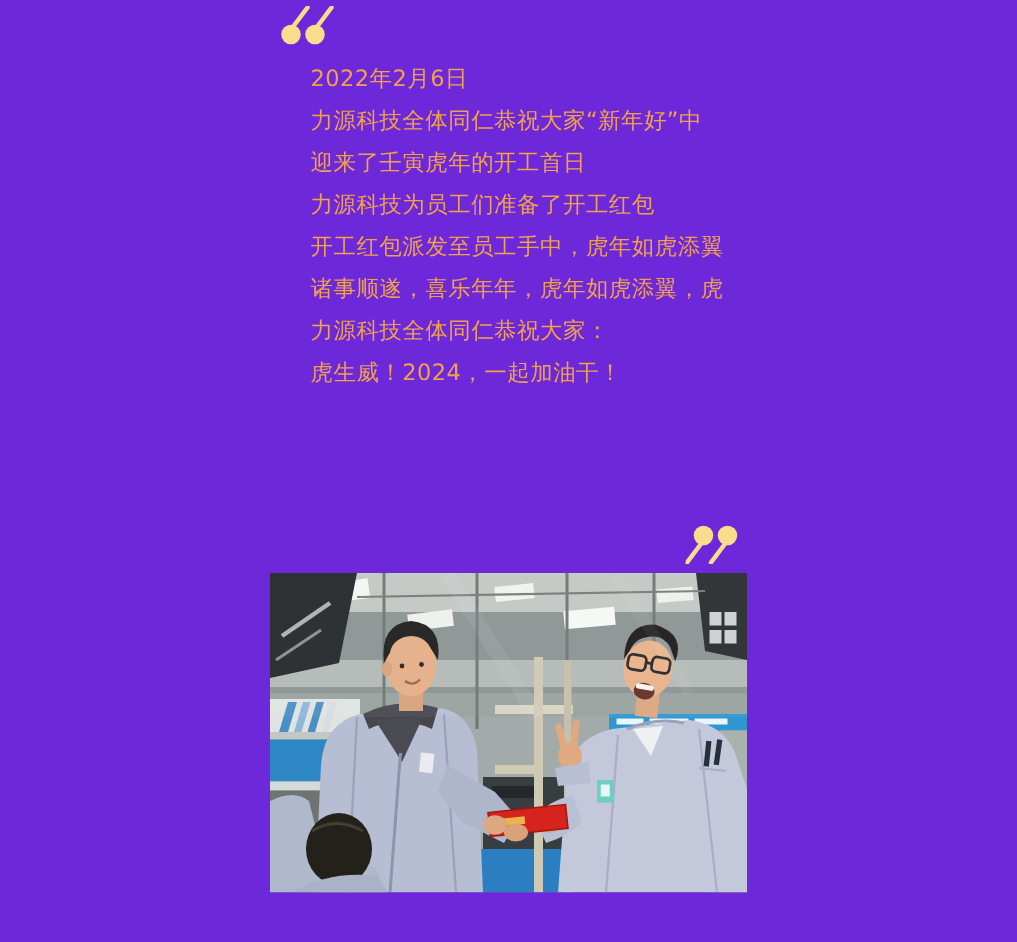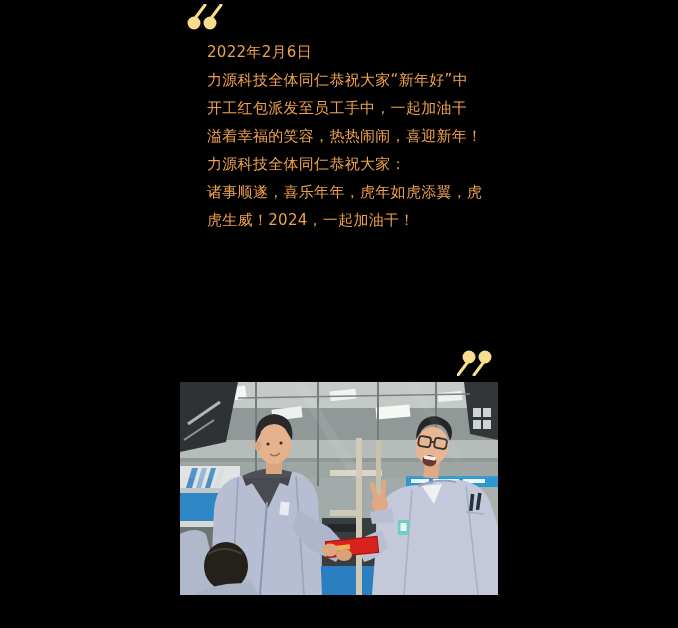--- a/index.html
+++ b/index.html
@@ -1,20 +1,20 @@
 <!DOCTYPE html>
 <html><head>
 <meta charset="utf-8">
 <style>
   html,body{margin:0;padding:0;}
   body{font-family:"DejaVu Sans",sans-serif;background:#ffffff;}
   .page{
     position:relative;
     width:678px;height:628px;
-    background:#000000;
+    background:#6d28d9;
     overflow:hidden;
   }
   .quote{position:absolute;width:38px;height:28px;}
   .quote-open{left:186px;top:4px;}
   .quote-close{left:457px;top:348px;}
   .text-block{
     position:absolute;
     left:207px;top:38px;
     width:300px;
   }
@@ -46,24 +46,25 @@
         <path d="M10,13 L19,1" stroke-width="3" stroke-linecap="round" fill="none"></path>
         <circle cx="24" cy="19" r="6.5" stroke="none"></circle>
         <path d="M26,13 L35,1" stroke-width="3" stroke-linecap="round" fill="none"></path>
       </g>
     </svg>
   </div>
 
   <div class="text-block">
     <div class="line">2022年2月6日</div>
     <div class="line">力源科技全体同仁恭祝大家“新年好”中</div>
-    <div class="line">开工红包派发至员工手中，一起加油干</div>
-    <div class="line">溢着幸福的笑容，热热闹闹，喜迎新年！</div>
+    <div class="line">迎来了壬寅虎年的开工首日</div>
+    <div class="line">力源科技为员工们准备了开工红包</div>
+    <div class="line">开工红包派发至员工手中，虎年如虎添翼</div>
+    <div class="line">诸事顺遂，喜乐年年，虎年如虎添翼，虎</div>
     <div class="line">力源科技全体同仁恭祝大家：</div>
-    <div class="line">诸事顺遂，喜乐年年，虎年如虎添翼，虎</div>
     <div class="line">虎生威！2024，一起加油干！</div>
   </div>
 
   <div class="quote quote-close">
     <svg width="38" height="28" viewBox="0 0 38 28">
       <g fill="#f7dd8c" stroke="#f7dd8c">
         <circle cx="12" cy="9" r="6.5" stroke="none"></circle>
         <path d="M10,15 L1,27" stroke-width="3" stroke-linecap="round" fill="none"></path>
         <circle cx="28" cy="9" r="6.5" stroke="none"></circle>
         <path d="M26,15 L17,27" stroke-width="3" stroke-linecap="round" fill="none"></path>

